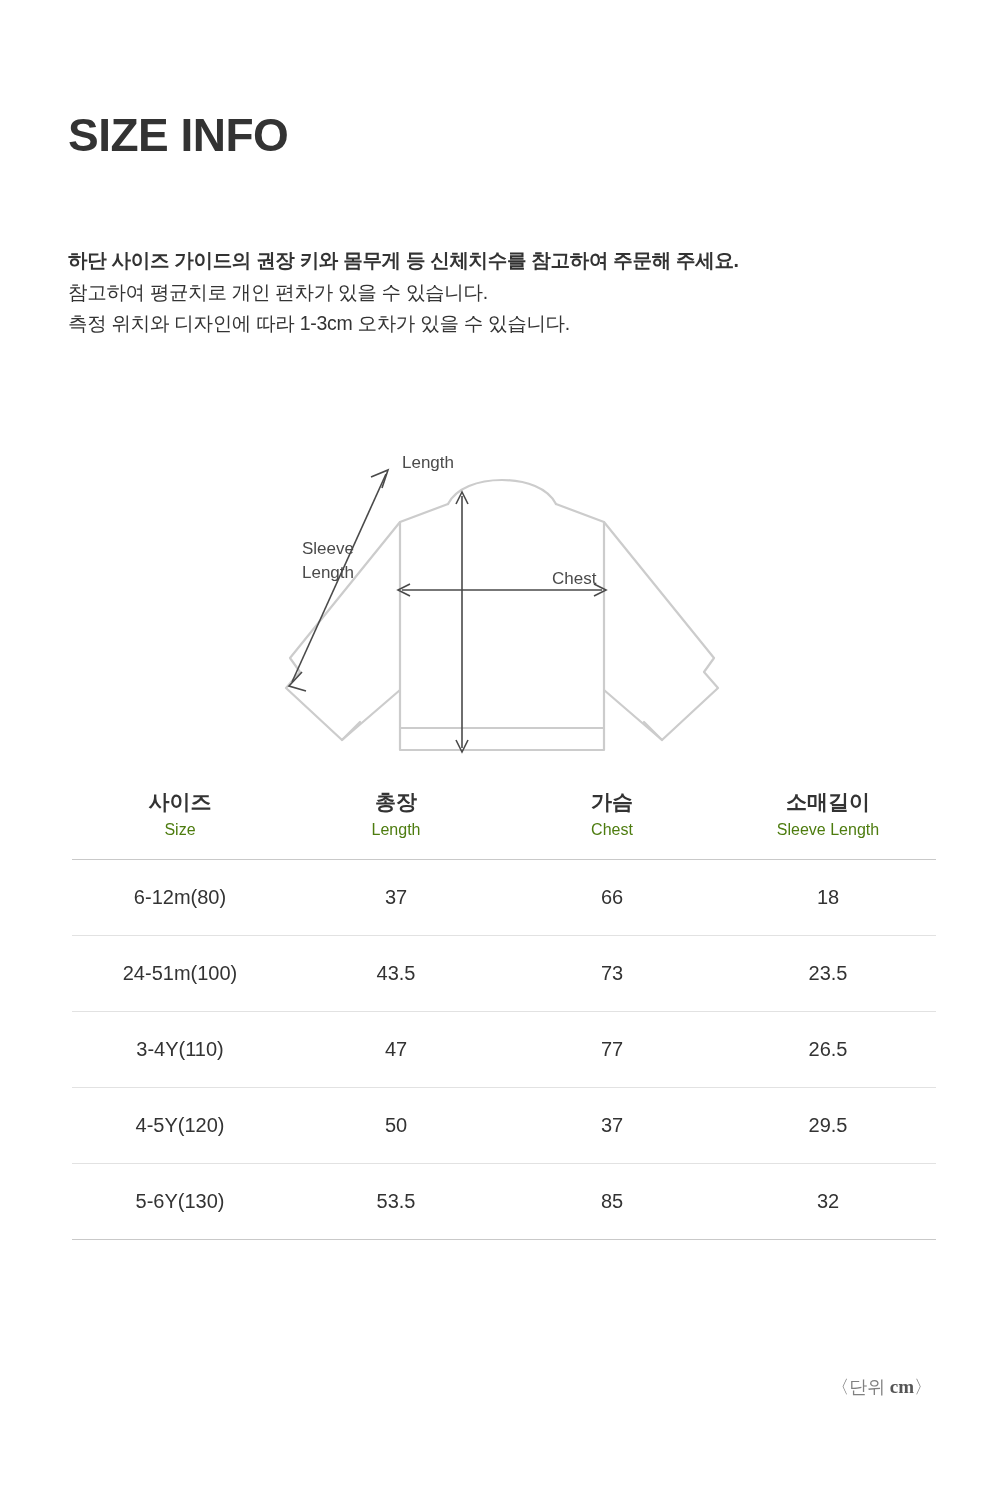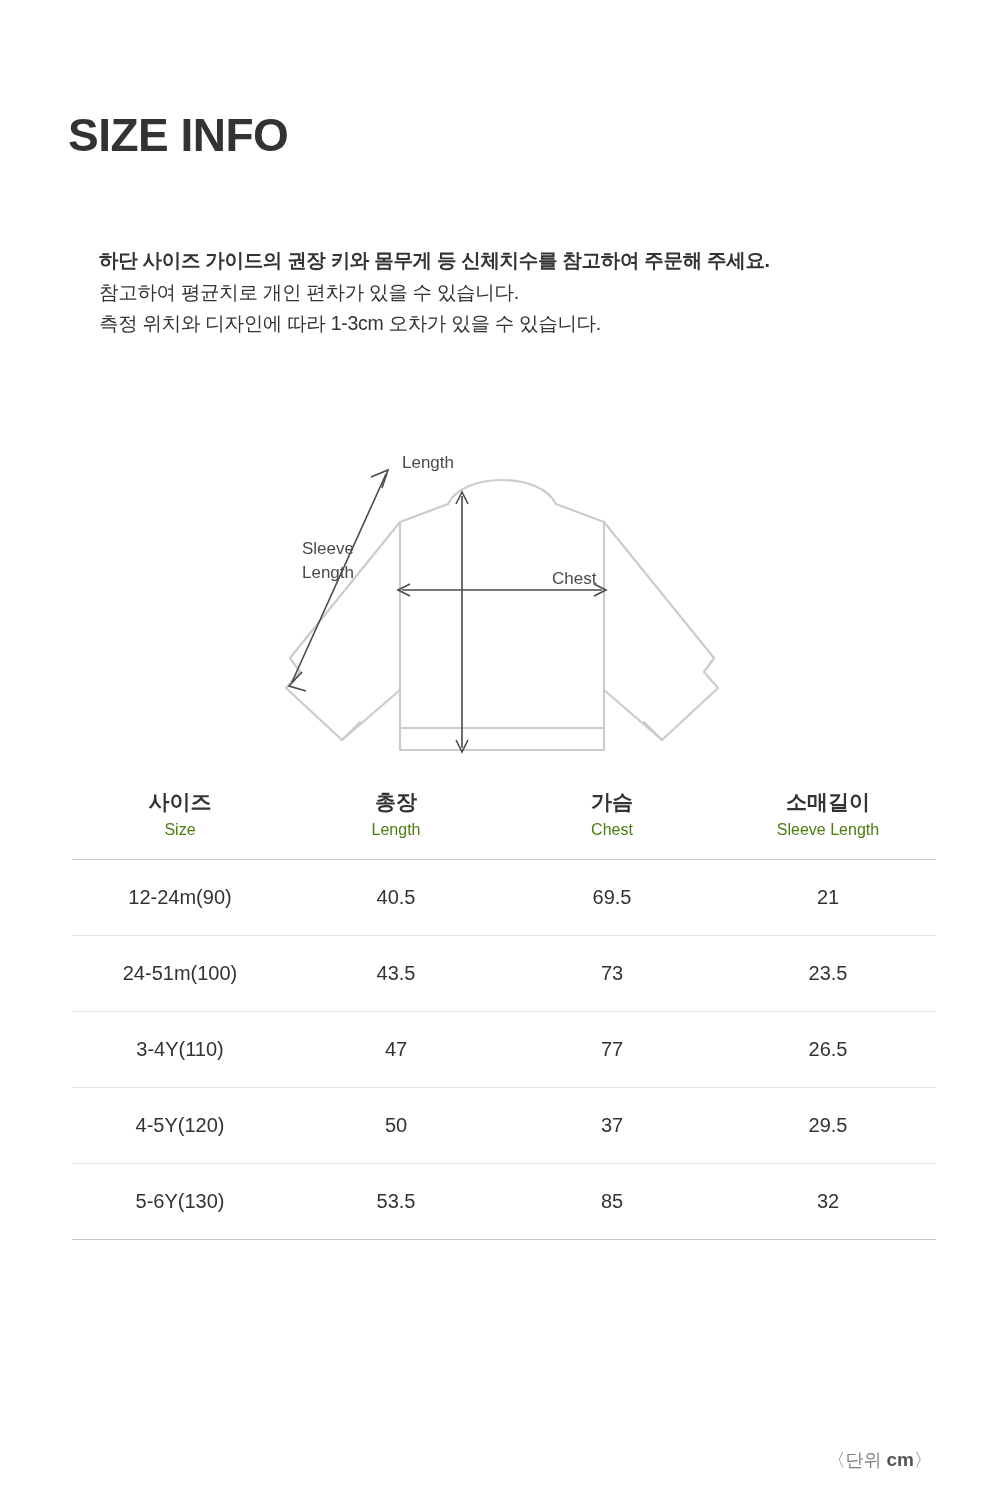--- a/index.html
+++ b/index.html
@@ -30,21 +30,20 @@
     font-weight: 700;
     letter-spacing: -0.5px;
     color: #333333;
     line-height: 1;
   }
   .notes {
     position: absolute;
     left: 68px;
     top: 245px;
     width: 860px;
-    margin-left: 31px;
   }
   .note-line {
     font-size: 19.5px;
     line-height: 1.62;
     color: #333333;
     letter-spacing: -0.3px;
   }
   .note-line.bold { font-weight: 700; }
 
   .diagram {
@@ -97,23 +96,24 @@
     padding: 26px 0;
     border-bottom: 1px solid #e2e2e2;
     font-weight: 400;
   }
   table.size-table tbody tr:last-child td {
     border-bottom: 1.5px solid #c9c9c9;
   }
   .unit {
     position: absolute;
     right: 68px;
-    top: 1448px;
+    top: 1375px;
     font-size: 18px;
     color: #808080;
+    font-family: Liberation Serif, serif;
   }
   .unit .cm {
     font-weight: 700;
     color: #555555;
     font-size: 19px;
   }
   .dia-label {
     font-size: 17px;
     fill: #4a4a4a;
     font-family: "Liberation Sans", "DejaVu Sans", sans-serif;
@@ -190,24 +190,24 @@
             <span class="th-en">Chest</span>
           </th>
           <th>
             <span class="th-ko">소매길이</span>
             <span class="th-en">Sleeve Length</span>
           </th>
         </tr>
       </thead>
       <tbody>
         <tr>
-          <td>12-24m(90)</td>
-          <td>40.5</td>
-          <td>69.5</td>
-          <td>21</td>
+          <td>6-12m(80)</td>
+          <td>37</td>
+          <td>66</td>
+          <td>18</td>
         </tr>
         <tr>
           <td>24-51m(100)</td>
           <td>43.5</td>
           <td>73</td>
           <td>23.5</td>
         </tr>
         <tr>
           <td>3-4Y(110)</td>
           <td>47</td>

